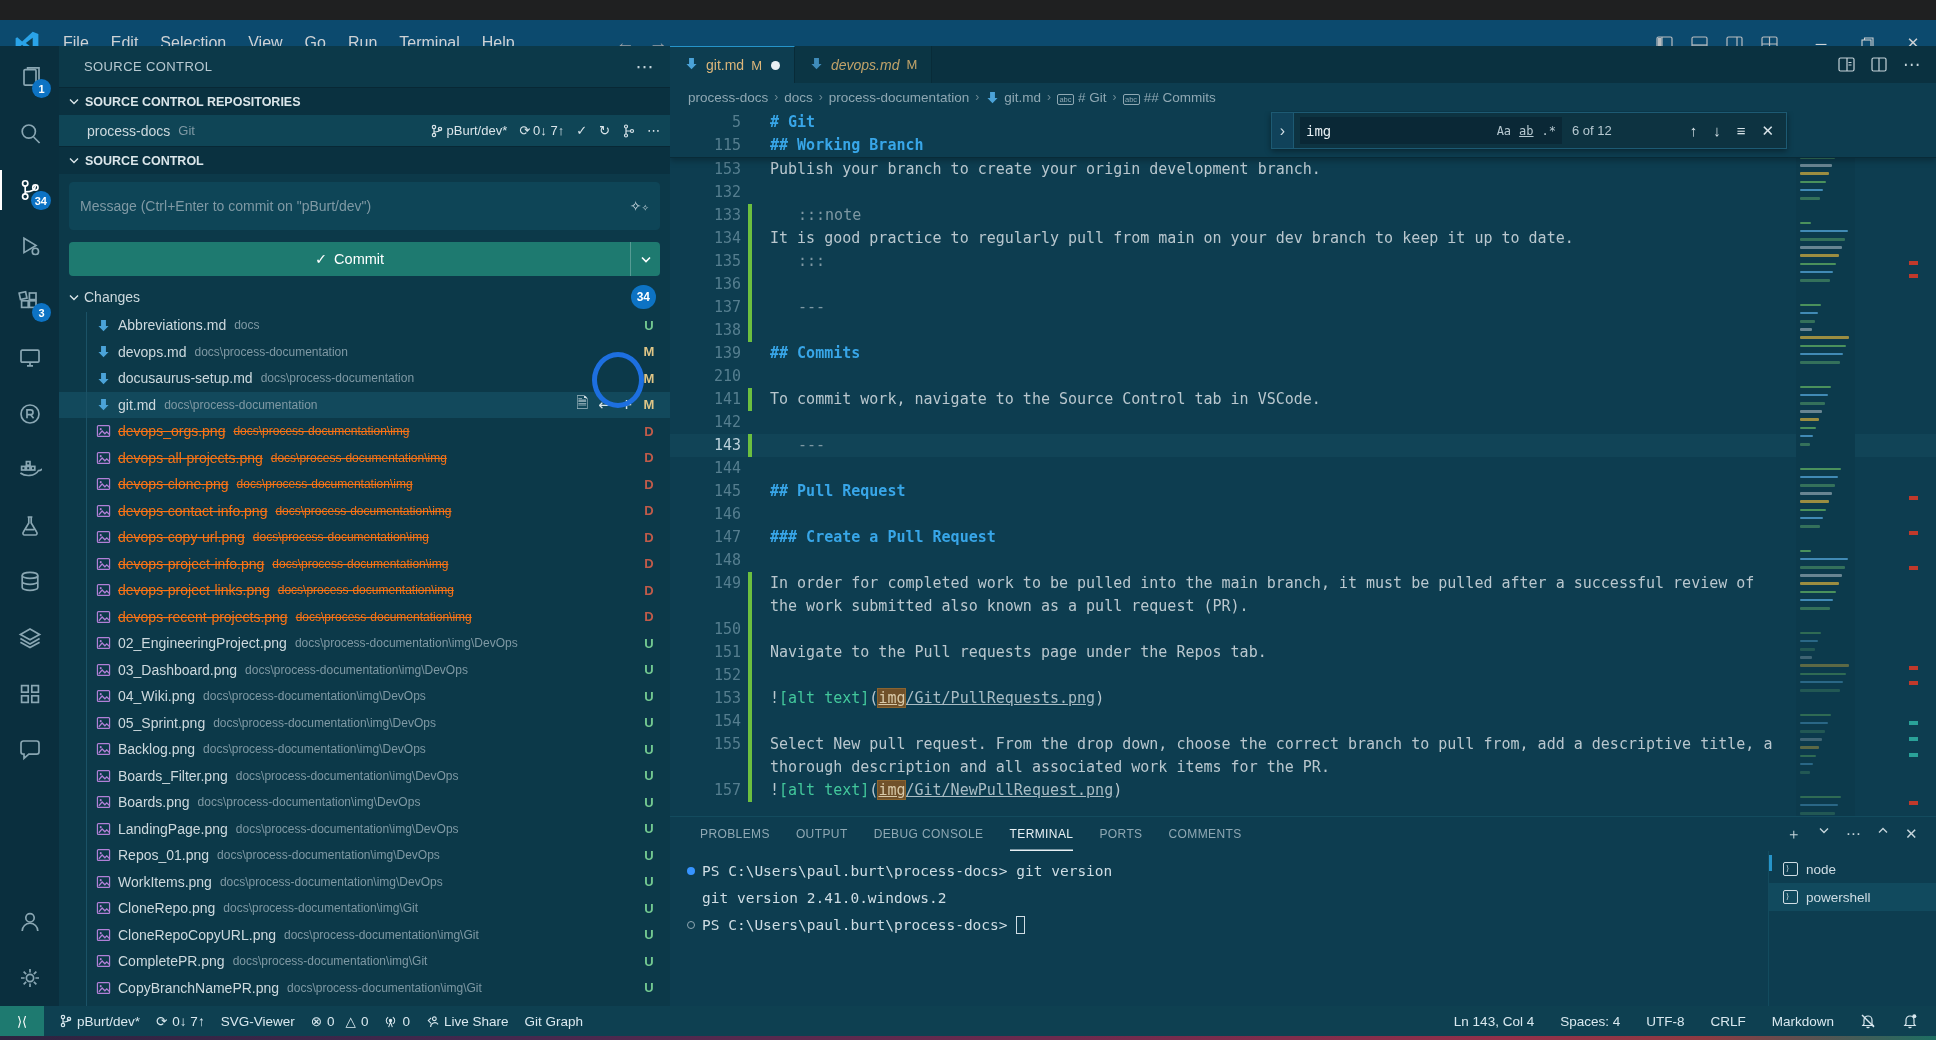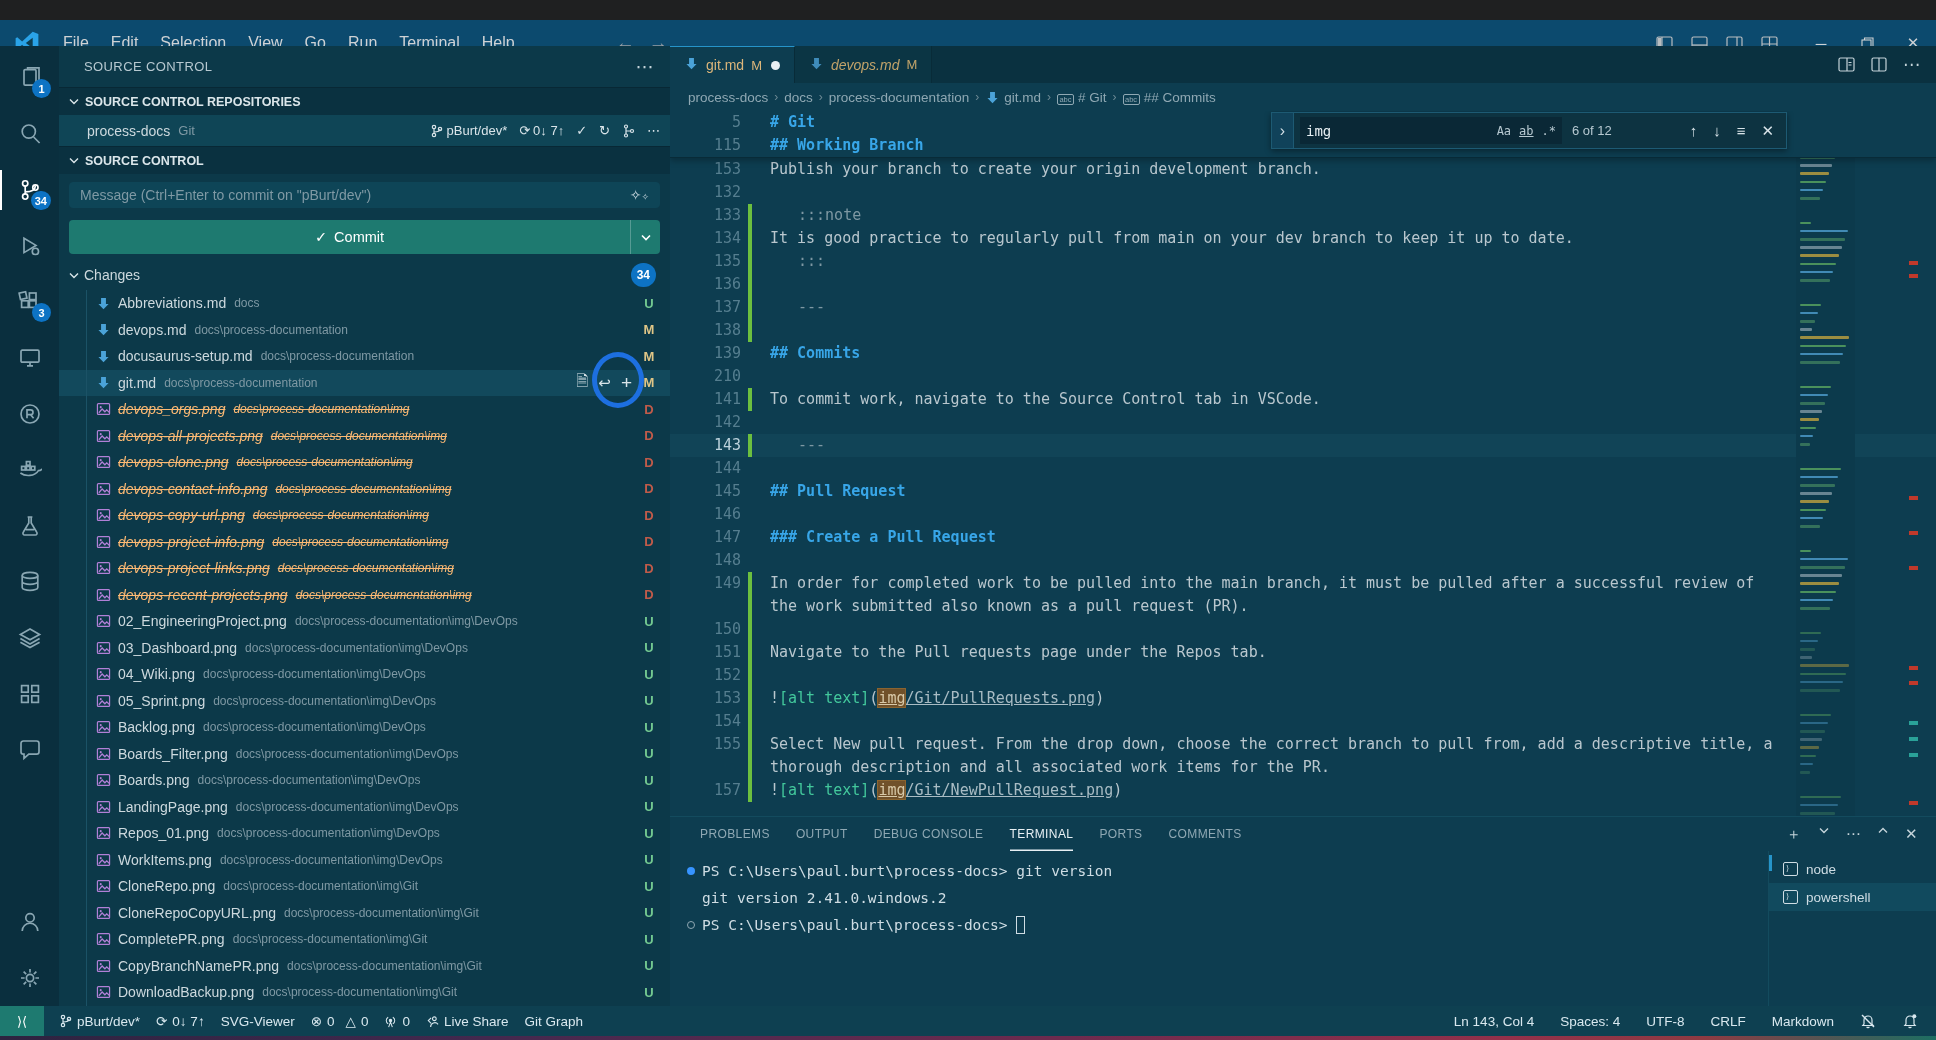--- a/index.html
+++ b/index.html
@@ -34,36 +34,36 @@
   .ab-spacer { flex:1; }
 
   
   .sidebar { width:611px; background:#0c3949; display:flex; flex-direction:column; color:#cdd9de; overflow:hidden; }
   .sb-title { height:41px; display:flex; align-items:center; padding:0 16px 0 25px; font-size:13px; color:#b7c9d1; letter-spacing:.4px; }
   .sb-title .more { margin-left:auto; font-size:18px; color:#c5d4da; }
   .sb-sect { height:28px; background:#0a3140; display:flex; align-items:center; gap:6px; padding:0 10px; font-size:12.5px; font-weight:bold; color:#dbe6ea; border-top:1px solid #082835; }
   .repo-row { height:31px; background:#0f4556; display:flex; align-items:center; padding:0 10px 0 28px; font-size:14px; }
   .repo-row .git { color:#7f99a4; margin-left:8px; font-size:13px; }
   .repo-tools { margin-left:auto; display:flex; align-items:center; gap:12px; font-size:13px; color:#d9e4e9; }
-  .msg-box { margin:8px 10px 6px 10px; height:26px; background:#0e4557; border:1px solid #0e4557; border-radius:4px;
+  .msg-box { margin:8px 10px 6px 10px; height:48px; background:#0e4557; border:1px solid #0e4557; border-radius:4px;
     display:flex; align-items:center; padding:0 10px; color:#7f99a4; font-size:14px; }
   .msg-box .sparkle { margin-left:auto; color:#cfdde4; }
   .commit-btn { margin:6px 10px; height:34px; background:#1e7a70; border-radius:4px; display:flex; align-items:center; color:#fff; font-size:14.5px; }
   .commit-main { flex:1; display:flex; align-items:center; justify-content:center; gap:7px; }
   .commit-chev { width:30px; align-self:stretch; border-left:1px solid rgba(255,255,255,.25); display:flex; align-items:center; justify-content:center; }
   .changes-hdr { height:30px; display:flex; align-items:center; gap:5px; padding:0 14px 0 10px; font-size:14px; }
   .changes-hdr .badge { margin-left:auto; min-width:24px; height:24px; border-radius:12px; background:#0d73c4; color:#fff; font-size:12px; font-weight:bold; display:flex; align-items:center; justify-content:center; padding:0 6px;}
   .files { position:relative; flex:1; overflow:hidden; }
   .files::before { content:""; position:absolute; left:27px; top:0; bottom:0; width:1px; background:#1b5266; }
   .file-row { height:26.5px; display:flex; align-items:center; padding:0 14px 0 37px; font-size:14px; white-space:nowrap; }
   .file-row.sel { background:#12495c; }
   .file-row .fi { width:22px; flex:0 0 22px; display:flex; align-items:center; }
   .file-row .fname { color:#cdd9de; }
   .file-row .fpath { color:#7f99a4; font-size:12px; margin-left:8px; }
-  .file-row.del .fname, .file-row.del .fpath { text-decoration:line-through; color:#fdba74;font-style:italic; }
+  .file-row.del .fname, .file-row.del .fpath { text-decoration:line-through; color:#f97316; }
   .file-row .st { margin-left:auto; font-size:13px; font-weight:bold; width:14px; text-align:center; }
   .st.U { color:#73c991; } .st.M { color:#e0c687; } .st.D { color:#c05b4a; }
   .row-actions { margin-left:auto; display:flex; align-items:center; gap:10px; color:#d9e4e9; font-size:15px; }
   .row-actions + .st { margin-left:10px; }
   .circle-note { position:absolute; left:592px; top:352px; width:52px; height:56px; border:5px solid #1d6fe0; border-radius:50%; pointer-events:none; z-index:5; }
 
   
   .editor-area { flex:1; display:flex; flex-direction:column; background:#0d3d50; min-width:0; }
   .tabbar { height:37px; background:#0a3140; display:flex; align-items:stretch; position:relative; }
   .tab { display:flex; align-items:center; gap:7px; padding:0 14px; font-size:14px; border-right:1px solid #082b38; }

